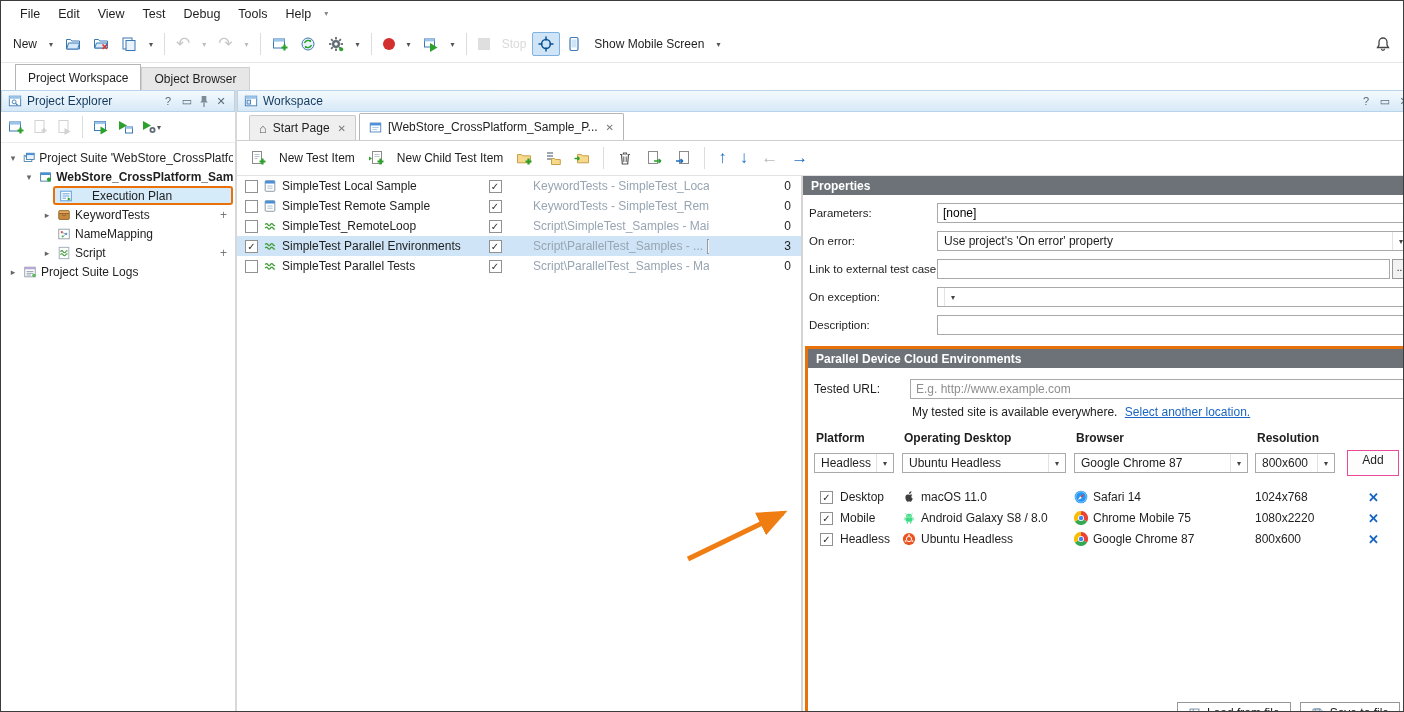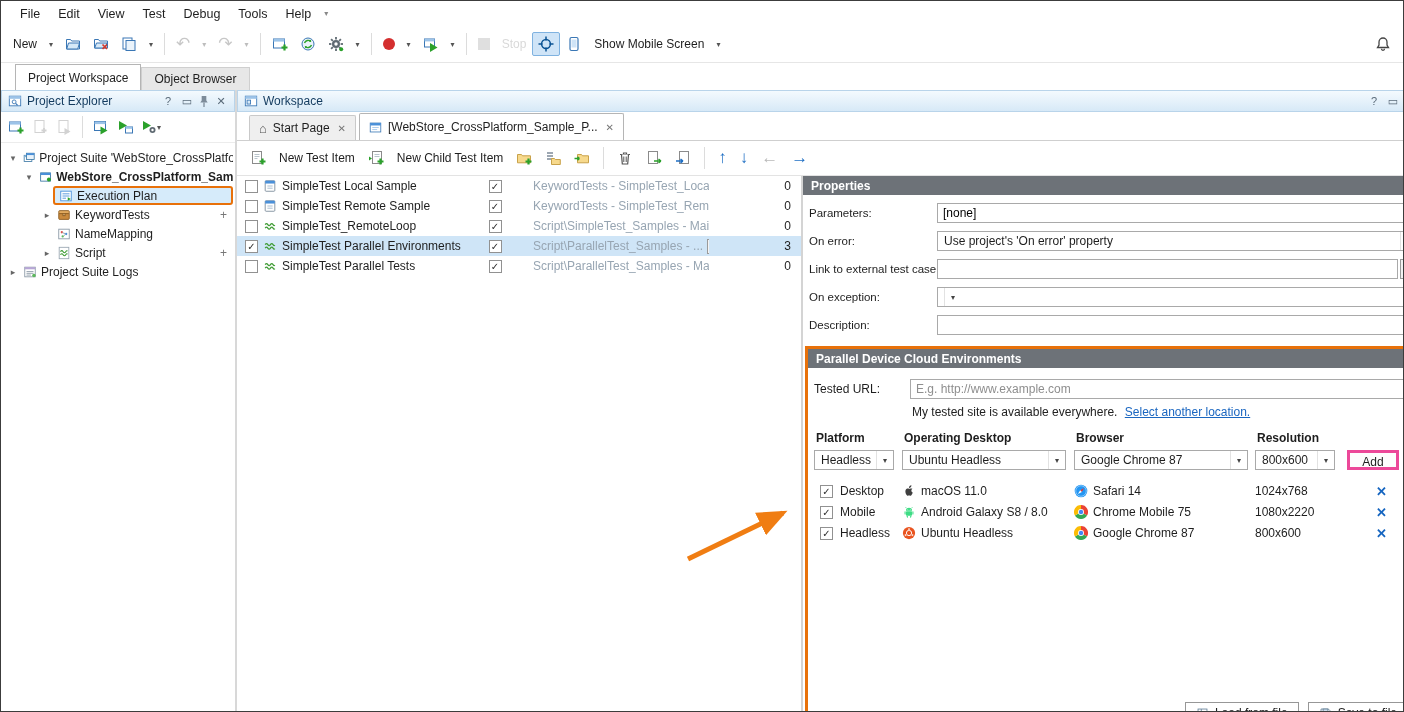--- a/index.html
+++ b/index.html
@@ -37,21 +37,21 @@
 .hdr-ic{color:#5a6b7a;font-size:11px;width:14px;text-align:center}
 .panel-toolbar{height:31px;display:flex;align-items:center;gap:2px;padding:0 4px;border-bottom:1px solid #ececec}
 .ptb{display:flex;align-items:center;padding:3px;border-radius:2px}
 
 .tree{flex:1;padding-top:5px;overflow:hidden;white-space:nowrap}
 .trow{height:19px;display:flex;align-items:center;gap:4px;padding-right:2px}
 .exp{width:12px;text-align:center;color:#666;font-size:9px;flex:none}
 .tlabel{overflow:hidden;text-overflow:clip}
 .bold{font-weight:bold}
 .tree-plus{margin-left:auto;color:#777;font-size:12px;padding-right:6px}
-.tree-sel{display:flex;align-items:center;gap:4px;flex:1;border:2px solid #e8710a;border-radius:3px;background:#d6ebfa;height:19px;padding:0 4px}
+.tree-sel{display:flex;align-items:center;gap:19px;flex:1;border:2px solid #e8710a;border-radius:3px;background:#d6ebfa;height:19px;padding:0 4px}
 
 .right-area{flex:1;display:flex;flex-direction:column;background:#fff}
 .doc-tabs{height:29px;display:flex;align-items:flex-end;padding-left:12px;gap:3px;background:#fff;border-bottom:1px solid #cfcfcf}
 .dtab{height:25px;display:flex;align-items:center;gap:6px;padding:0 9px;border:1px solid #c9c9c9;border-bottom:none;background:#efefef;border-radius:2px 2px 0 0;font-size:12px}
 .dtab.active{background:#fff;height:27px;border-color:#b5b5b5}
 .tab-x{color:#777;font-size:10px;margin-left:2px}
 .doc-toolbar{height:35px;display:flex;align-items:center;gap:3px;padding:0 8px;border-bottom:1px solid #e3e3e3}
 .dtb{display:flex;align-items:center;gap:13px;padding:3px 5px;border-radius:2px}
 .arrow-g{font-size:17px;font-weight:bold;color:#1f6fc4;line-height:16px}
 .arrow-g.dis{color:#b9b9b9}
@@ -89,21 +89,21 @@
 .url-row{display:flex;align-items:center}
 .url-label{width:96px;font-size:12px;flex:none}
 .note-row{margin:6px 0 12px 98px;font-size:12px;color:#222}
 .note-link{color:#1a66c0;text-decoration:underline;margin-left:4px}
 .pargrid{display:grid;grid-template-columns:88px 172px 181px 92px 1fr;align-items:center}
 .par-cols{font-weight:bold;margin-bottom:5px;padding-left:2px;font-size:12px}
 .sel-row{margin-bottom:11px}
 .combo.w80{max-width:80px;flex:none;width:80px}
 .combo.w164{width:164px;flex:none}
 .combo.w174{width:174px;flex:none}
-.add-btn{justify-self:end;margin-right:14px;width:52px;height:20px;border:3px solid #ec4899;background:#fdfdfd;font-size:12px;text-align:center;line-height:19px}
+.add-btn{justify-self:end;margin-right:6px;width:52px;height:26px;border:1px solid #ec4899;background:#fdfdfd;font-size:12px;text-align:center;line-height:19px}
 .env-row{height:20px;margin-bottom:1px}
 .ecell{display:flex;align-items:center;gap:5px;overflow:hidden;white-space:nowrap}
 .ecell.first{padding-left:6px;gap:7px}
 .remove-x{justify-self:end;margin-right:26px;color:#1565c0;font-weight:bold;font-size:13px}
 .par-spacer{flex:1}
 .par-buttons{display:flex;justify-content:flex-end;gap:9px;padding:0 5px 3px 0}
 .pbtn{display:flex;align-items:center;gap:6px;height:22px;padding:0 10px;border:1px solid #979797;background:#fff;font-size:12px}
 
 .arrow-overlay{position:absolute;left:0;top:0;pointer-events:none;z-index:60}
 </style>

